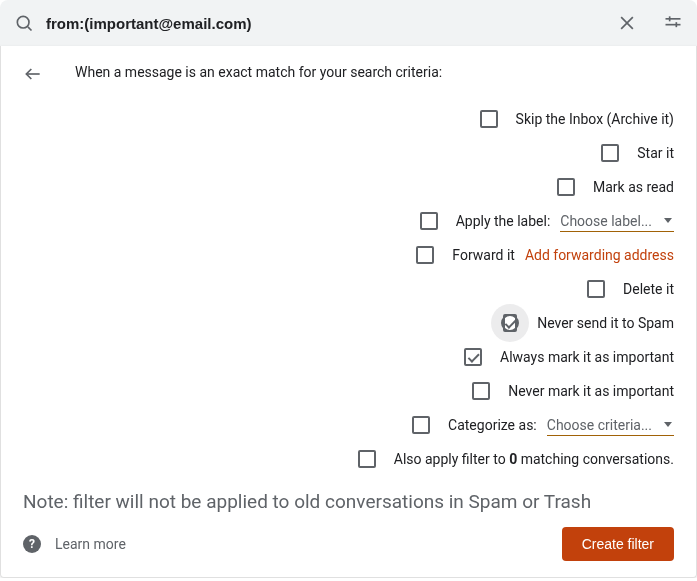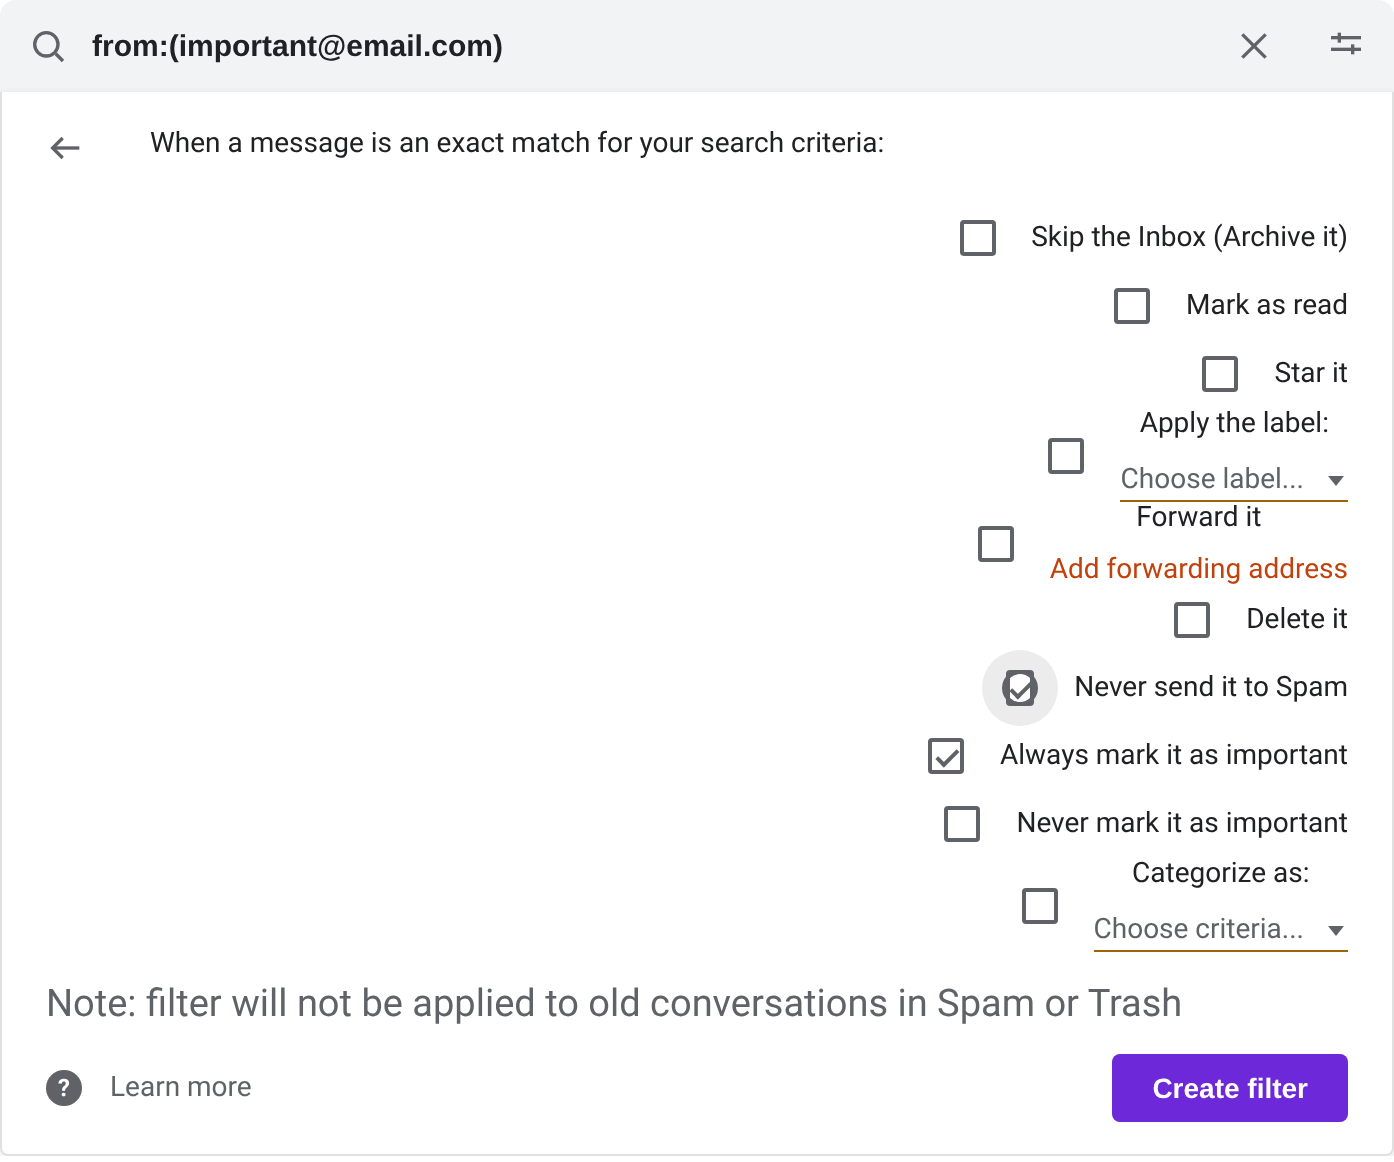--- a/index.html
+++ b/index.html
@@ -54,21 +54,21 @@
   .header-row .title { font-size:14px; color:#202124; }
   .option-row {
     display:flex;
     align-items:center;
     min-height:34px;
     padding-left:6px;
     gap:18px;
     font-size:14px;
     justify-content:flex-end;
   }
-  .option-row .label-wrap { display:flex; align-items:center; gap:10px; flex-wrap:wrap;flex-direction:column; }
+  .option-row .label-wrap { display:flex; align-items:center; gap:10px; flex-wrap:wrap; }
   .checkbox {
     width:18px; height:18px;
     border:2px solid #5f6368;
     border-radius:2px;
     display:flex; align-items:center; justify-content:center;
     cursor:pointer;
     flex-shrink:0;
     position:relative;
   }
   .checkbox.checked::after {
@@ -125,27 +125,27 @@
   }
   .help-icon {
     width:18px;height:18px;border-radius:50%;
     background:#5f6368;color:#fff;
     display:flex;align-items:center;justify-content:center;
     font-size:12px;font-weight:700;
   }
   .learn { color:#5f6368; cursor:pointer; }
   .spacer { flex:1; }
   .create-btn {
-    background:#6d28d9;
+    background:#c2410c;
     color:#fff;
     border:none;
     border-radius:4px;
     padding:9px 20px;
     font-size:14px;
-    font-weight:700;
+    font-weight:400;
     cursor:pointer;
   }
 </style>
 </head>
 <body>
 
 <div class="topbar">
   <span class="search-icon">
     <svg width="20" height="20" viewBox="0 0 24 24" fill="none" stroke="currentColor" stroke-width="2">
         <circle cx="11" cy="11" r="7"></circle>
@@ -181,26 +181,26 @@
     <span class="title">When a message is an exact match for your search criteria:</span>
   </div>
 
   <div class="option-row">
     <span class="checkbox"></span>
     <span>Skip the Inbox (Archive it)</span>
   </div>
 
   <div class="option-row">
     <span class="checkbox"></span>
+    <span>Star it</span>
+  </div>
+
+  <div class="option-row">
+    <span class="checkbox"></span>
     <span>Mark as read</span>
-  </div>
-
-  <div class="option-row">
-    <span class="checkbox"></span>
-    <span>Star it</span>
   </div>
 
   <div class="option-row">
     <span class="checkbox"></span>
     <span class="label-wrap">
       <span>Apply the label:</span>
       <span class="sel">
         <span>Choose label...</span>
         <span class="tri"></span>
       </span>
@@ -241,20 +241,26 @@
     <span class="checkbox"></span>
     <span class="label-wrap">
       <span>Categorize as:</span>
       <span class="sel">
         <span>Choose criteria...</span>
         <span class="tri"></span>
       </span>
     </span>
   </div>
 
+  <div class="option-row">
+    <span class="checkbox"></span>
+    <span>
+      <span>Also apply filter to </span><span class="bold">0</span><span> matching conversations.</span>
+    </span>
+  </div>
 
   <div class="note-row">Note: filter will not be applied to old conversations in Spam or Trash</div>
 
   <div class="footer">
     <span class="help-icon">?</span>
     <span class="learn">Learn more</span>
     <span class="spacer"></span>
     <button class="create-btn">Create filter</button>
   </div>
 

